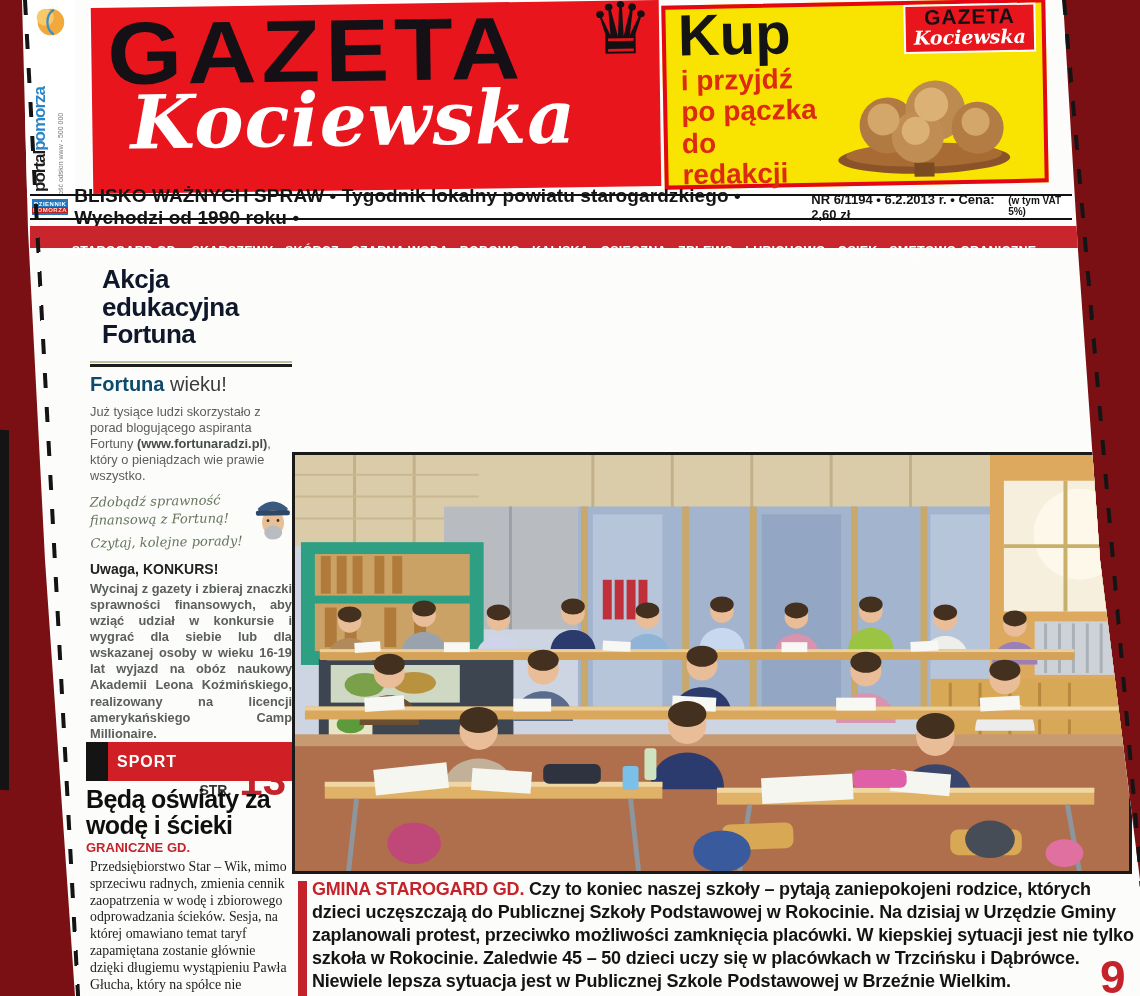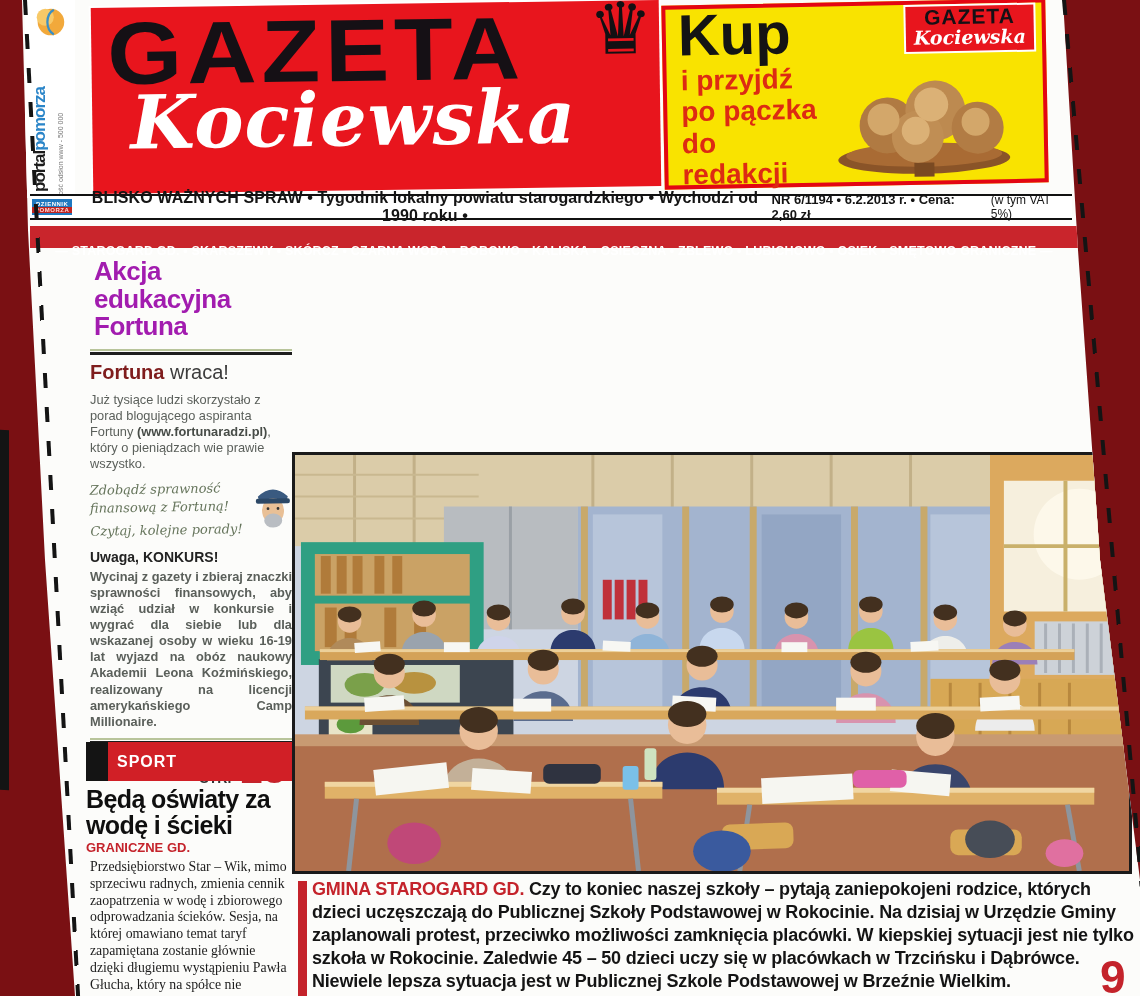--- a/index.html
+++ b/index.html
@@ -46,38 +46,38 @@
   .ad .mini-logo .g{font-size:21px;font-weight:900;color:#151015;letter-spacing:1px;line-height:1.05;}
   .ad .mini-logo .k{font-family:"DejaVu Serif",serif;font-style:italic;font-weight:bold;font-size:19px;color:#fff;line-height:1;}
   .ad svg.donuts{position:absolute;right:14px;bottom:2px;}
 
   
   .info-bar{position:absolute;left:30px;top:194px;width:1042px;height:26px;border-top:2px solid #111;border-bottom:2px solid #111;
     display:flex;align-items:center;box-sizing:border-box;background:#fff;}
   .mini-blue{width:44px;height:16px;background:#1f78c0;margin:0 6px 0 2px;display:flex;flex-direction:column;justify-content:center;}
   .mini-blue .l1{font-size:6px;font-weight:bold;color:#fff;line-height:1;text-align:center;letter-spacing:0.5px;}
   .mini-blue .l2{font-size:6px;font-weight:bold;color:#ffd9d9;background:#c0241f;line-height:1.1;text-align:center;letter-spacing:0.5px;}
-  .info-left{font-size:16px;font-weight:800;color:#141414;letter-spacing:0.1px;text-align:center;}
+  .info-left{font-size:19px;font-weight:800;color:#141414;letter-spacing:0.1px;}
   .info-right{margin-left:auto;display:flex;align-items:baseline;gap:2px;padding-right:4px;}
   .info-right .issue{font-size:13px;font-weight:800;color:#141414;}
-  .info-right .vat{font-size:12px;font-weight:normal;color:#141414;margin-left:11px;}
+  .info-right .vat{font-size:10px;font-weight:bold;color:#141414;margin-left:11px;}
 
   
   .towns-bar{position:absolute;left:30px;top:226px;width:1048px;height:22px;background:#c9252c;
     display:flex;align-items:center;justify-content:center;}
   .towns-bar span{color:#fff;font-weight:900;font-size:12.5px;letter-spacing:0.2px;white-space:nowrap;margin-top:28px;}
 
   
   .fortuna{position:absolute;left:90px;top:254px;width:202px;}
-  .fortuna h2{margin:4px;font-size:26px;font-weight:800;color:#a21caf;line-height:1.06;letter-spacing:-0.5px;}
+  .fortuna h2{margin:12px;font-size:26px;font-weight:800;color:#0f172a;line-height:1.06;letter-spacing:-0.5px;}
   .rule{margin:8px 0 6px;}
   .rule .g{height:2px;background:#b8c49a;}
   .rule .b{height:3px;background:#1d1d1d;margin-top:1px;}
   .fortuna .wraca{font-size:20px;color:#3c3c3c;margin:4px 0 8px;}
-  .fortuna .wraca b{color:#7f1d1d;text-align:right;}
+  .fortuna .wraca b{color:#0c4a6e;text-align:right;}
   .fortuna p{margin:0 0 8px;font-size:12.8px;line-height:1.26;color:#5a5f5a;}
   .fortuna p b{color:#474c47;}
   .hand{position:relative;color:#66755c;font-family:"DejaVu Serif",serif;font-style:italic;font-size:13px;line-height:1.35;
     transform:rotate(-1deg);margin:6px 0 10px;padding-right:44px;}
   .hand .h3{margin-top:6px;}
   .hand svg{position:absolute;right:0;top:2px;}
   .konkurs-h{font-size:14px;font-weight:800;color:#222;margin:6px 0 4px;}
   .konkurs-b{font-size:12.8px;line-height:1.26;color:#5a5f5a;text-align:justify;margin:0;font-weight:bold;}
   .str-row{display:flex;justify-content:flex-end;align-items:baseline;gap:8px;margin-top:4px;padding-right:6px;}
   .str-row .lbl{font-size:14px;font-weight:800;color:#333;}
@@ -175,21 +175,21 @@
   <div class="towns-bar">
     <span>— STAROGARD GD. • SKARSZEWY • SKÓRCZ • CZARNA WODA • BOBOWO • KALISKA • OSIECZNA • ZBLEWO • LUBICHOWO • OSIEK • SMĘTOWO GRANICZNE —</span>
   </div>
 
   <div class="fortuna">
     <h2>Akcja edukacyjna Fortuna</h2>
     <div class="rule">
         <div class="g"></div>
         <div class="b"></div>
       </div>
-    <div class="wraca"><b>Fortuna</b><span> wraca!</span></div>
+    <div class="wraca"><b>Fortuna</b><span> wieku!</span></div>
     <p><span>Już tysiące ludzi skorzystało z porad blogującego aspiranta Fortuny </span><b>(www.fortunaradzi.pl)</b><span>, który o pieniądzach wie prawie wszystko.</span></p>
     <div class="hand">
       <div>Zdobądź sprawność</div>
       <div>finansową z Fortuną!</div>
       <div class="h3">Czytaj, kolejne porady!</div>
       <svg width="38" height="50" viewBox="0 0 38 50">
         <ellipse cx="19" cy="30" rx="11" ry="13" fill="#e9c096"></ellipse>
         <ellipse cx="19" cy="40" rx="9" ry="7" fill="#b9bdc2"></ellipse>
         <path d="M4 16 Q19 2 34 16 L32 22 Q19 14 6 22 Z" fill="#3a5a80"></path>
         <rect x="2" y="18" width="34" height="5" rx="2" fill="#2c4866"></rect>

